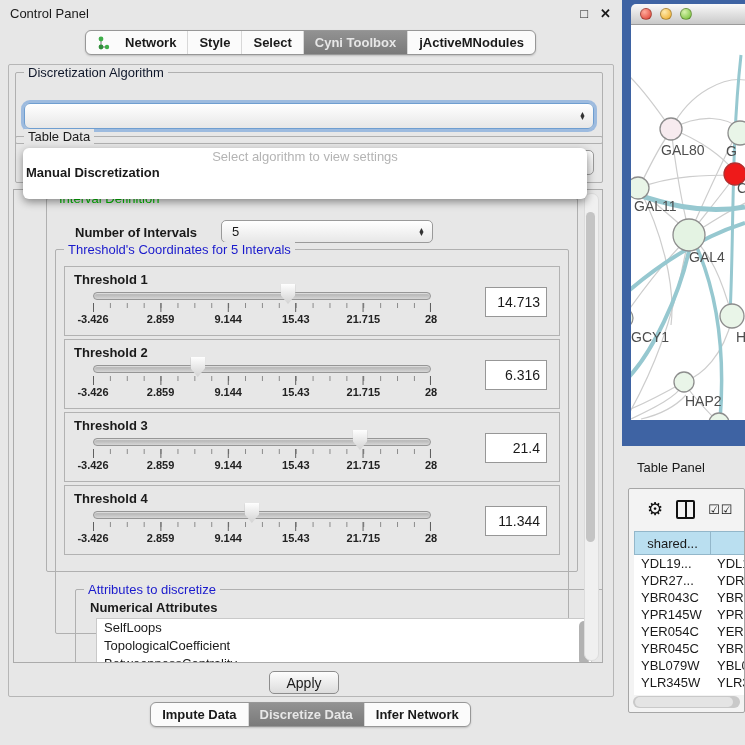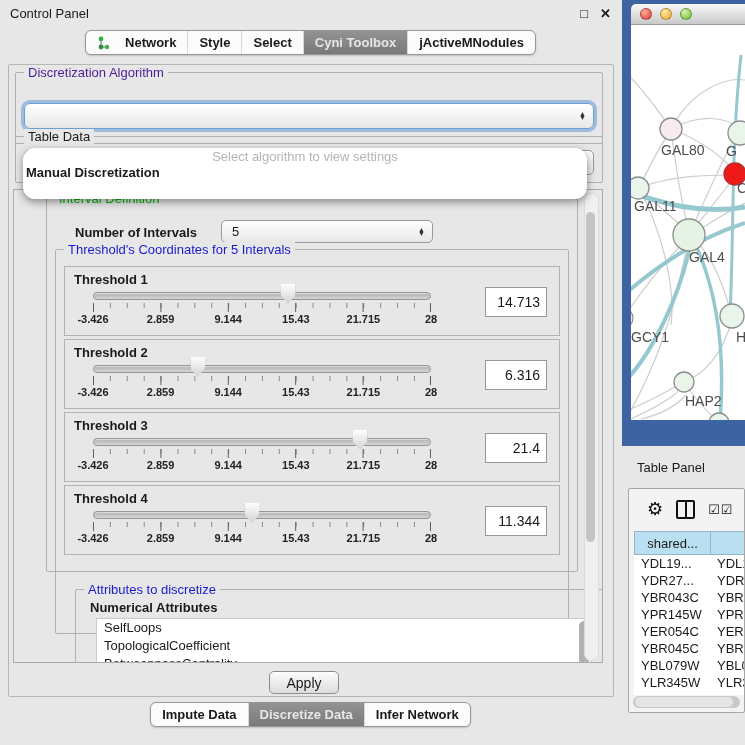--- a/index.html
+++ b/index.html
@@ -16,30 +16,30 @@
   .tab{display:flex;align-items:center;gap:15px;padding:4px 11px;font-size:13px;font-weight:bold;
        border-left:1px solid #d8d8d8;white-space:nowrap}
   .tab:first-child{border-left:none}
   .tab.selected{background:linear-gradient(#929292,#7a7a7a);color:#e7e7e7}
   .net-icon{width:13px;height:14px;display:inline-block}
   .cp-main{position:absolute;left:8px;top:64px;width:606px;height:633px;background:#e7e7e7;
            border:1px solid #b6b6b6;box-sizing:border-box;border-radius:2px}
   .group{border:1px solid #b0b0b0;border-radius:2px;position:absolute;box-sizing:border-box}
   .group-title{position:absolute;top:-8px;left:8px;background:#e7e7e7;padding:0 4px;font-size:13px;white-space:nowrap}
   .algo-group{left:6px;top:7px;width:588px;height:72px}
-  .algo-title{color:#4c1d95}
+  .algo-title{color:#0f172a}
   .combo{position:absolute;border:1px solid #9a9a9a;border-radius:6px;
          background:linear-gradient(#ffffff,#e7e7e7);display:flex;align-items:center;
          font-size:13px;padding-left:10px;box-sizing:border-box}
   .combo .stepper{position:absolute;right:7px;top:50%;transform:translateY(-50%);
                   display:flex;flex-direction:column;line-height:.62;font-size:7px;color:#333;text-align:center}
   .algo-combo{left:8px;top:30px;right:8px;height:26px;border-color:#6f9ed0;
               box-shadow:0 0 0 3px rgba(108,158,219,.6)}
   .popup{position:absolute;left:14px;top:83px;width:564px;height:51px;background:#fff;
-         border-radius:12px;box-shadow:0 3px 9px rgba(0,0,0,.42);z-index:20;overflow:hidden}
+         border-radius:6px;box-shadow:0 3px 9px rgba(0,0,0,.42);z-index:20;overflow:hidden}
   .popup-hint{text-align:center;color:#b4b4b4;font-size:13px;height:17px;line-height:17px}
   .popup-list>div{font-size:13px;padding:0 3px;height:16px;line-height:16px}
   .popup-list>div:first-child{font-weight:bold}
   .td-group{left:6px;top:71px;width:588px;height:47px}
   .td-combo{left:8px;top:13px;right:8px;height:25px;border-radius:5px}
   .settings{position:absolute;left:4px;top:124px;width:590px;height:474px;border:1px solid #ababab;
             background:#e7e7e7;overflow:hidden;box-sizing:border-box}
   .v-scroll{position:absolute;right:3px;top:3px;width:13px;height:466px;background:#f0f0f0;
             border:1px solid #dcdcdc;border-radius:7px}
   .v-scroll .thumb-v{position:absolute;left:1px;top:18px;width:9px;height:330px;background:#c4c4c4;border-radius:5px}

